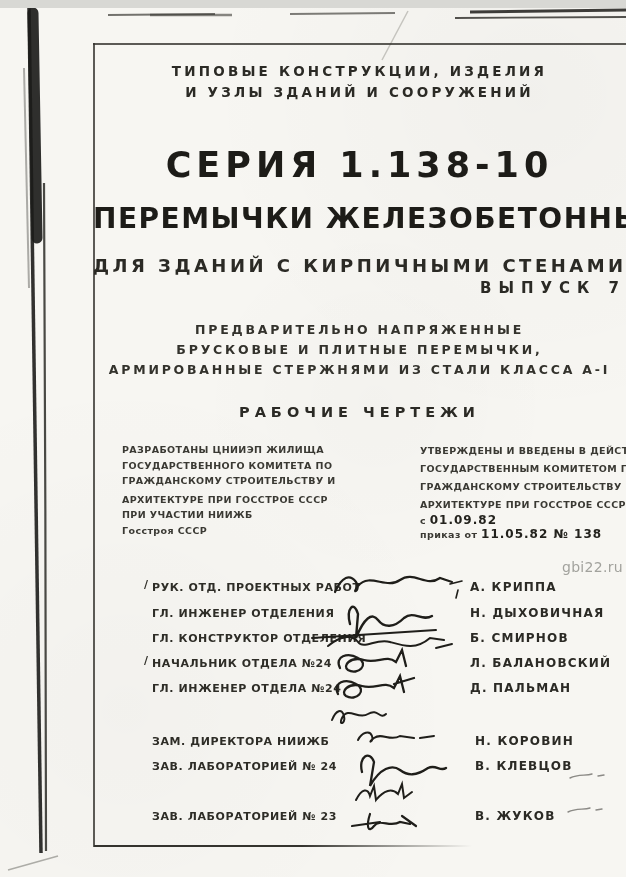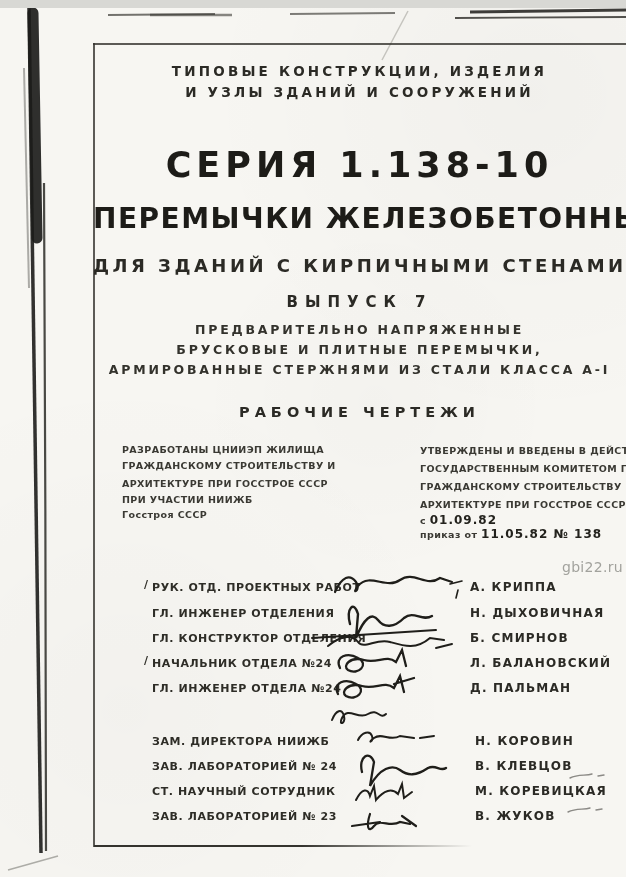--- a/index.html
+++ b/index.html
@@ -73,30 +73,31 @@
   <div class="abs frame-top"></div>
   <div class="abs frame-left"></div>
   <div class="abs frame-bottom"></div>
 
   <div class="abs ctr hdr-line" style="top:55px;">ТИПОВЫЕ  КОНСТРУКЦИИ,  ИЗДЕЛИЯ</div>
   <div class="abs ctr hdr-line" style="top:76px;">И  УЗЛЫ  ЗДАНИЙ И СООРУЖЕНИЙ</div>
 
   <div class="abs ctr series" style="top:137px;">СЕРИЯ 1.138-10</div>
   <div class="abs ctr main-title" style="top:194px;">ПЕРЕМЫЧКИ ЖЕЛЕЗОБЕТОННЫЕ</div>
   <div class="abs ctr subtitle" style="top:247px;">ДЛЯ ЗДАНИЙ С КИРПИЧНЫМИ СТЕНАМИ</div>
-  <div class="abs ctr issue" style="top:285px;">ВЫПУСК 7</div>
+  <div class="abs ctr issue" style="top:271px;text-align:right;">ВЫПУСК 7</div>
 
   <div class="abs ctr desc" style="top:314px;">ПРЕДВАРИТЕЛЬНО НАПРЯЖЕННЫЕ</div>
   <div class="abs ctr desc" style="top:334px;">БРУСКОВЫЕ И ПЛИТНЫЕ ПЕРЕМЫЧКИ,</div>
   <div class="abs ctr desc" style="top:354px;">АРМИРОВАННЫЕ СТЕРЖНЯМИ ИЗ СТАЛИ КЛАССА А-I</div>
 
   <div class="abs ctr doctype" style="top:396px;">РАБОЧИЕ ЧЕРТЕЖИ</div>
 
   <div class="abs col col-left" style="left:122px;top:434px;width:225px;">
     <div>РАЗРАБОТАНЫ ЦНИИЭП ЖИЛИЩА</div>
+    <div>ГОСУДАРСТВЕННОГО КОМИТЕТА ПО</div>
     <div>ГРАЖДАНСКОМУ СТРОИТЕЛЬСТВУ И</div>
     <div class="gap-top">АРХИТЕКТУРЕ ПРИ ГОССТРОЕ СССР</div>
     <div>ПРИ УЧАСТИИ НИИЖБ</div>
     <div>Госстроя СССР</div>
   </div>
 
   <div class="abs col col-right" style="left:420px;top:434px;width:206px;">
     <div>УТВЕРЖДЕНЫ И ВВЕДЕНЫ В ДЕЙСТВИЕ</div>
     <div>ГОСУДАРСТВЕННЫМ КОМИТЕТОМ ПО</div>
     <div>ГРАЖДАНСКОМУ СТРОИТЕЛЬСТВУ И</div>
@@ -147,24 +148,20 @@
   </svg>
 
   <div class="sig-row" style="top:724px;">
     <span class="sig-label">ЗАМ. ДИРЕКТОРА НИИЖБ</span>
     <span class="sig-name" style="left:335px;">Н. КОРОВИН</span>
   </div>
   <div class="sig-row" style="top:749px;">
     <span class="sig-label">ЗАВ.  ЛАБОРАТОРИЕЙ  № 24</span>
     <span class="sig-name" style="left:335px;">В. КЛЕВЦОВ</span>
   </div>
-  <div class="sig-row" style="top:774px;">
-    <span class="sig-label">СТ. НАУЧНЫЙ СОТРУДНИК</span>
-    <span class="sig-name" style="left:335px;">М. КОРЕВИЦКАЯ</span>
-  </div>
   <div class="sig-row" style="top:799px;">
     <span class="sig-label">ЗАВ.  ЛАБОРАТОРИЕЙ  № 23</span>
     <span class="sig-name" style="left:335px;text-align:center;">В. ЖУКОВ</span>
   </div>
 
   <svg class="abs" style="left:340px;top:718px;" width="290" height="115" viewBox="0 0 290 115">
     <g stroke="#1f1e1a" fill="none" stroke-linecap="round">
       <path d="M18,14 C22,6 30,4 32,10 C34,16 26,18 34,12 C42,6 50,16 60,10 L74,12 M80,12 L94,10" stroke-width="2"></path>
       <path d="M22,46 C18,30 30,24 34,36 L30,60 C40,42 52,38 60,44 S76,50 88,42 C96,38 100,46 106,42" stroke-width="2.3"></path>
       <path d="M16,74 C22,62 28,62 30,70 L34,60 L36,74 C44,64 52,62 58,68 L62,58 L64,72 L72,66" stroke-width="2"></path>

